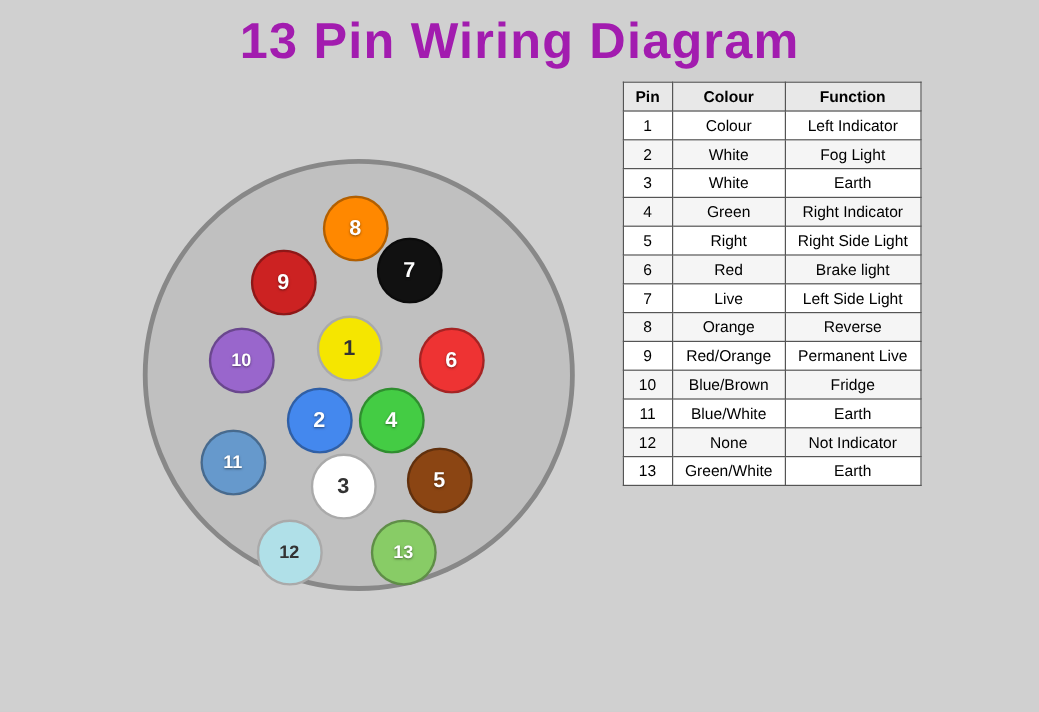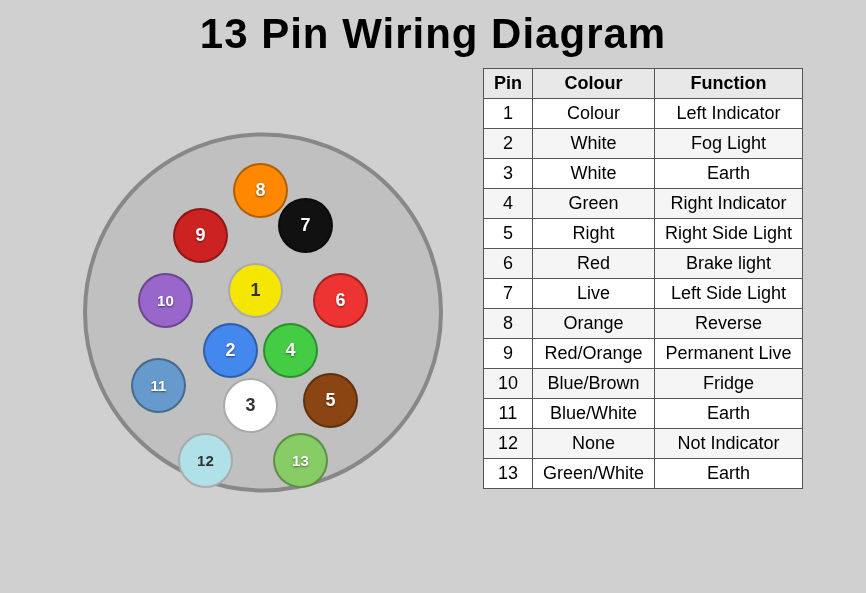--- a/index.html
+++ b/index.html
@@ -9,21 +9,21 @@
       height: 593px;
       display: flex;
       flex-direction: column;
       align-items: center;
       font-family: Arial, sans-serif;
       overflow: hidden;
     }
     #title {
       font-size: 42px;
       font-weight: bold;
-      color: #000000;
+      color: #a21caf;
       text-align: center;
       margin-top: 10px;
       margin-bottom: 10px;
       letter-spacing: 1px;
     }
     #main-content {
       display: flex;
       flex-direction: row;
       align-items: flex-start;
       justify-content: center;
@@ -61,21 +61,21 @@
       font-weight: bold;
       font-size: 18px;
       color: #fff;
       border: 2px solid rgba(0,0,0,0.3);
       text-shadow: 0 1px 2px rgba(0,0,0,0.5);
     }
     
     #wire-table {
       border-collapse: collapse;
       background: #fff;
-      font-size: 18px;
+      font-size: 13px;
     }
     #wire-table th, #wire-table td {
       border: 1px solid #555;
       padding: 4px 10px;
       text-align: center;
     }
     #wire-table th {
       background: #e8e8e8;
       font-weight: bold;
     }

